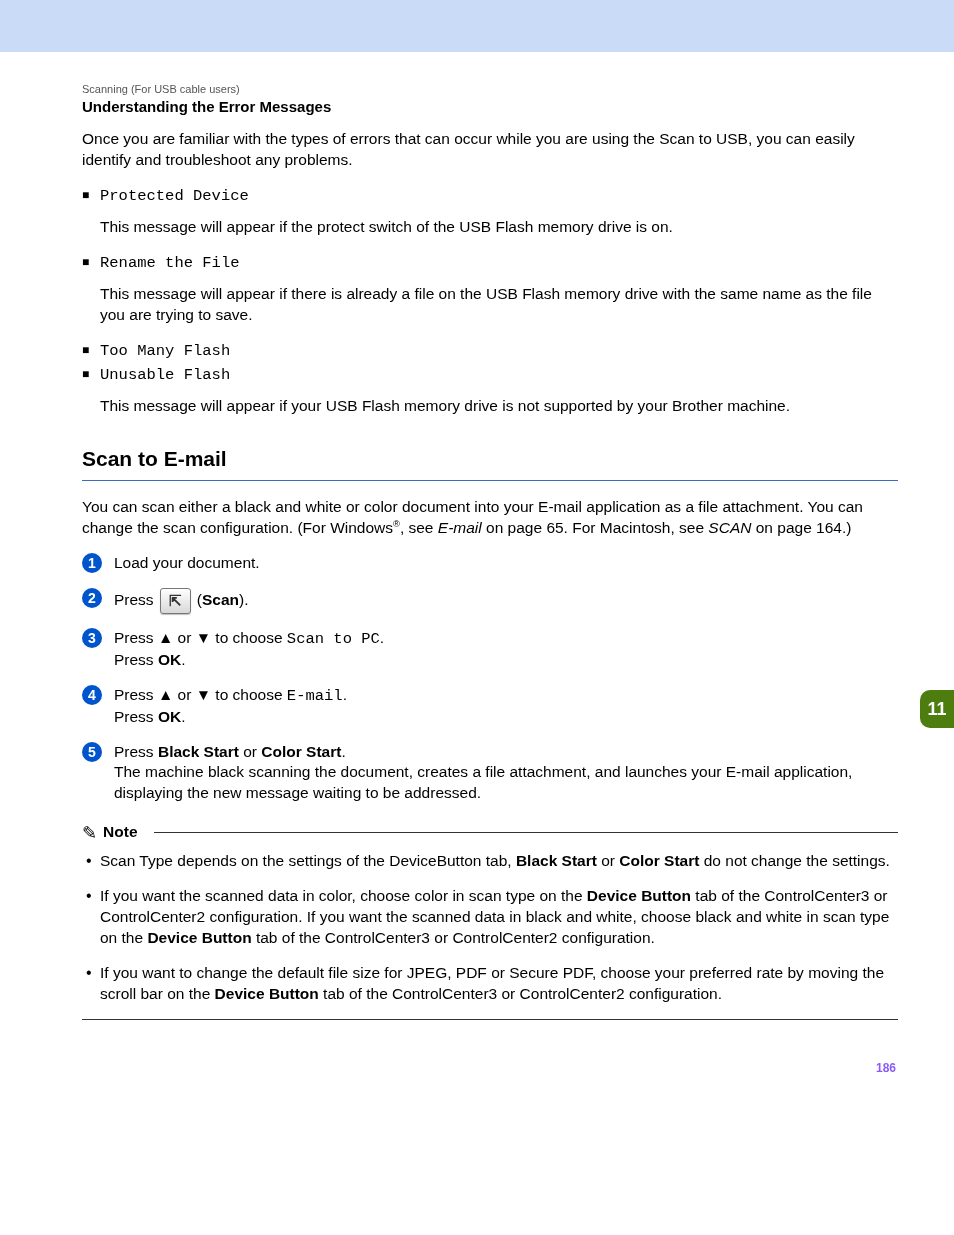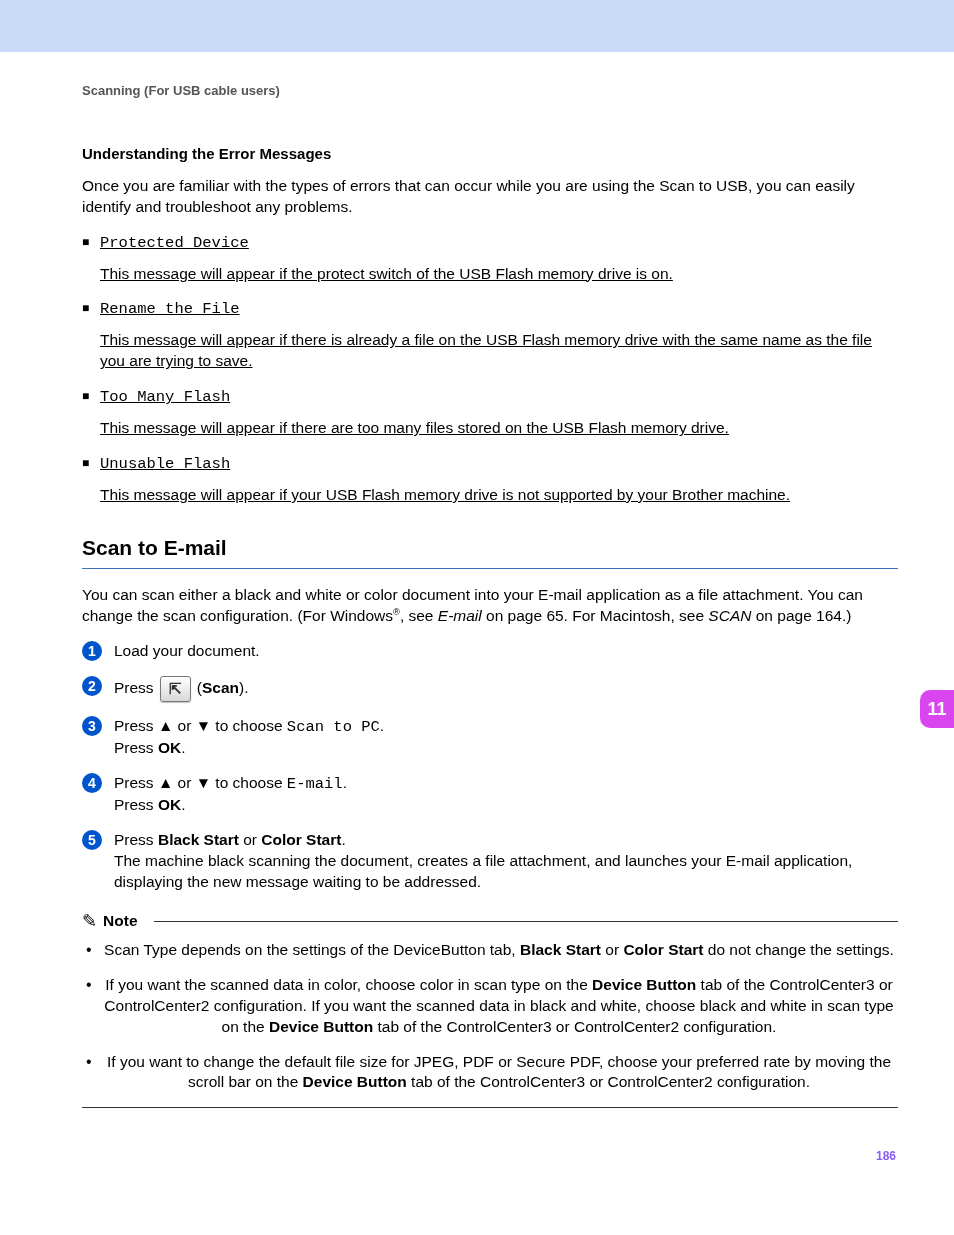--- a/index.html
+++ b/index.html
@@ -17,43 +17,40 @@
     box-sizing: border-box;
   }
   .top-band {
     height: 52px;
     background: #c9dbf6;
   }
   .content {
     padding: 30px 56px 0 82px;
   }
   .running-head {
-    font-size: 13px;
+    font-size: 11px;
     color: #555;
-    margin-bottom: 44px;
-    font-weight: bold;
   }
   .h3 {
     font-weight: bold;
     font-size: 15px;
     margin-bottom: 12px;
   }
   .para {
     margin: 6px 0 14px 0;
   }
   .sq-list {
     list-style: none;
     padding: 0;
     margin: 0 0 24px 0;
   }
   .sq-list li {
     position: relative;
     padding-left: 18px;
     margin-top: 3px;
-    text-decoration: underline;
   }
   .sq-list li::before {
     content: "■";
     position: absolute;
     left: 0;
     top: 0;
     font-size: 12px;
     line-height: 20px;
   }
   .code {
@@ -135,21 +132,20 @@
   .note-rule {
     flex: 1;
     height: 1px;
     background: #333;
     margin-left: 10px;
   }
   .notes {
     list-style: none;
     padding: 0;
     margin: 8px 0 8px 0;
-    text-align: center;
   }
   .notes li {
     position: relative;
     padding-left: 18px;
     margin: 8px 0 14px 0;
   }
   .notes li::before {
     content: "•";
     position: absolute;
     left: 4px;
@@ -170,21 +166,21 @@
     color: #8b5cf6;
     padding-right: 2px;
     margin-top: 40px;
   }
   .side-tab {
     position: absolute;
     right: 0;
     top: 690px;
     width: 34px;
     height: 38px;
-    background: #d946ef;
+    background: #4d7c0f;
     border-top-left-radius: 10px;
     border-bottom-left-radius: 10px;
     color: #fff;
     font-weight: bold;
     font-size: 18px;
     text-align: center;
     line-height: 38px;
   }
 </style>
 </head>
@@ -206,21 +202,20 @@
       <li>
         <span class="code">Protected Device</span>
         <div class="desc">This message will appear if the protect switch of the USB Flash memory drive is on.</div>
       </li>
       <li>
         <span class="code">Rename the File</span>
         <div class="desc">This message will appear if there is already a file on the USB Flash memory drive with the same name as the file you are trying to save.</div>
       </li>
       <li>
         <span class="code">Too Many Flash</span>
-        <div class="desc">This message will appear if there are too many files stored on the USB Flash memory drive.</div>
       </li>
       <li>
         <span class="code">Unusable Flash</span>
         <div class="desc">This message will appear if your USB Flash memory drive is not supported by your Brother machine.</div>
       </li>
     </ul>
 
     <div class="h2">Scan to E-mail</div>
     <div class="hr"></div>
 

